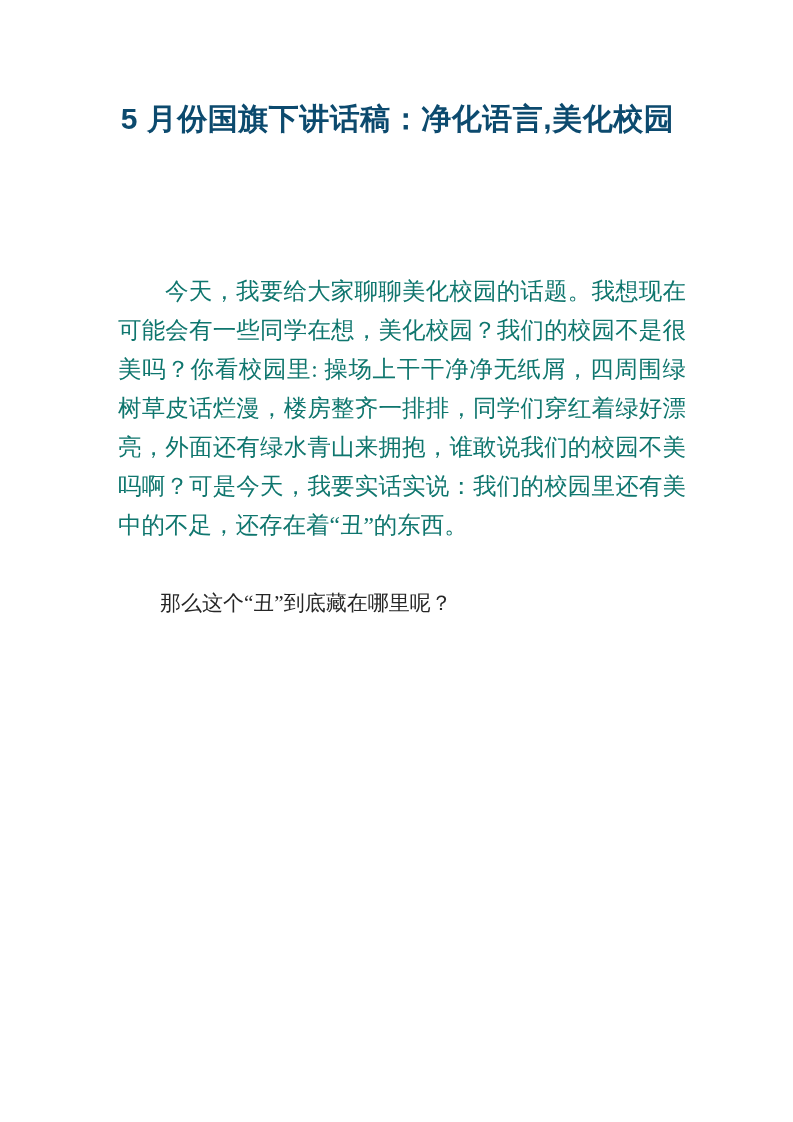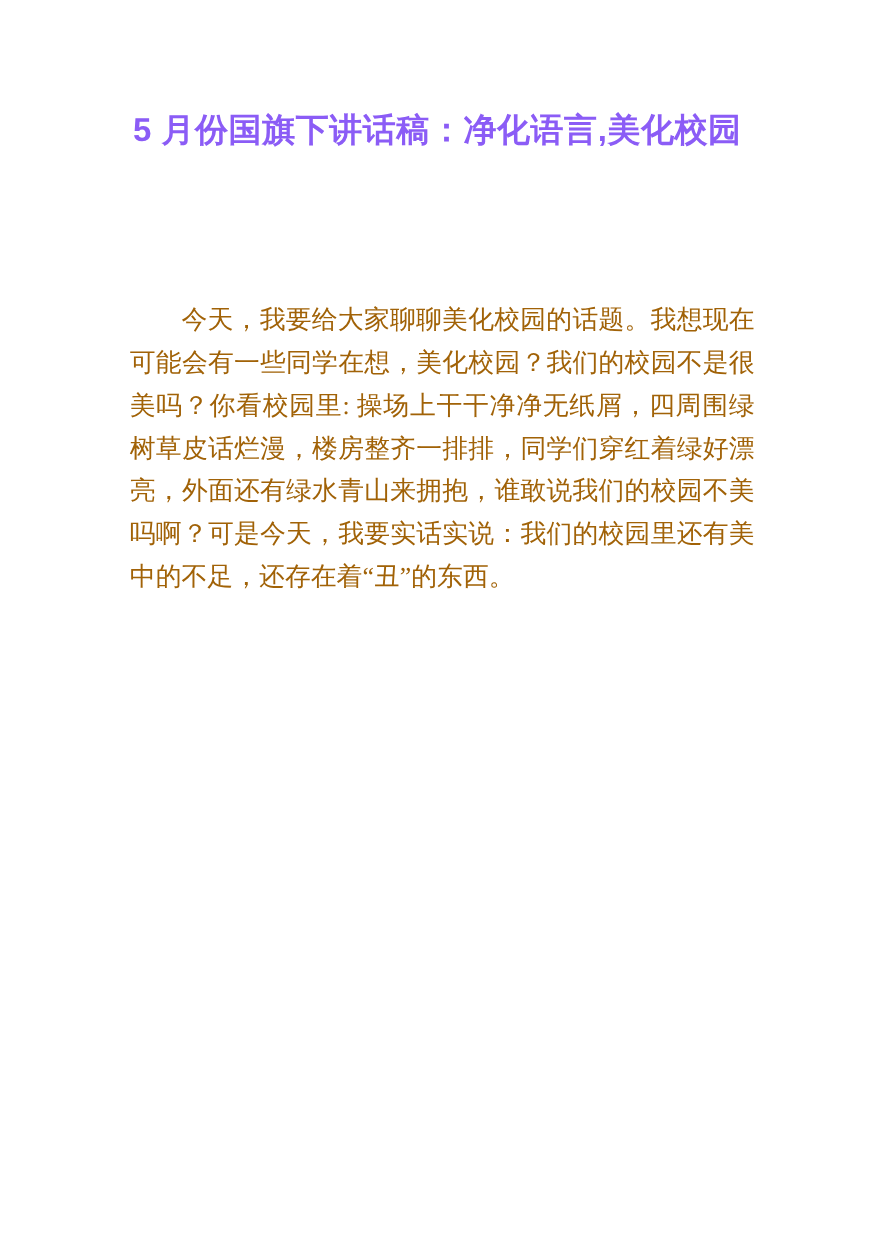--- a/index.html
+++ b/index.html
@@ -19,34 +19,34 @@
   .doc-title {
     position: absolute;
     left: 110px;
     top: 96px;
     width: 575px;
     text-align: center;
     font-family: "Liberation Sans", "DejaVu Sans", sans-serif;
     font-weight: 700;
     font-size: 30px;
     line-height: 45px;
-    color: #8b5cf6;
+    color: #0c4a6e;
     letter-spacing: 0.5px;
     white-space: pre-wrap;
   }
   .body-block {
     position: absolute;
     left: 118px;
     top: 272px;
     width: 568px;
   }
   p.para {
     margin: 0;
     font-family: "Liberation Serif", "DejaVu Serif", serif;
-    color: #a16207;
+    color: #0f766e;
     text-align: justify;
     text-justify: inter-ideograph;
     word-break: break-all;
     white-space: pre-wrap;
   }
   p.para.size-lg {
     font-size: 23.5px;
     line-height: 39px;
     text-indent: 47px;
   }
@@ -62,16 +62,17 @@
 </head>
 <body>
 
 <div class="page">
 
   <div class="doc-title">5 月份国旗下讲话稿：净化语言,美化校园</div>
 
   <div class="body-block">
     <p class="para size-lg">今天，我要给大家聊聊美化校园的话题。我想现在可能会有一些同学在想，美化校园？我们的校园不是很美吗？你看校园里: 操场上干干净净无纸屑，四周围绿树草皮话烂漫，楼房整齐一排排，同学们穿红着绿好漂亮，外面还有绿水青山来拥抱，谁敢说我们的校园不美吗啊？可是今天，我要实话实说：我们的校园里还有美中的不足，还存在着“丑”的东西。</p>
     <div class="gap-1"></div>
+    <p class="para size-sm">那么这个“丑”到底藏在哪里呢？</p>
     <div class="gap-2"></div>
   </div>
 
 </div>
 
 </body></html>

